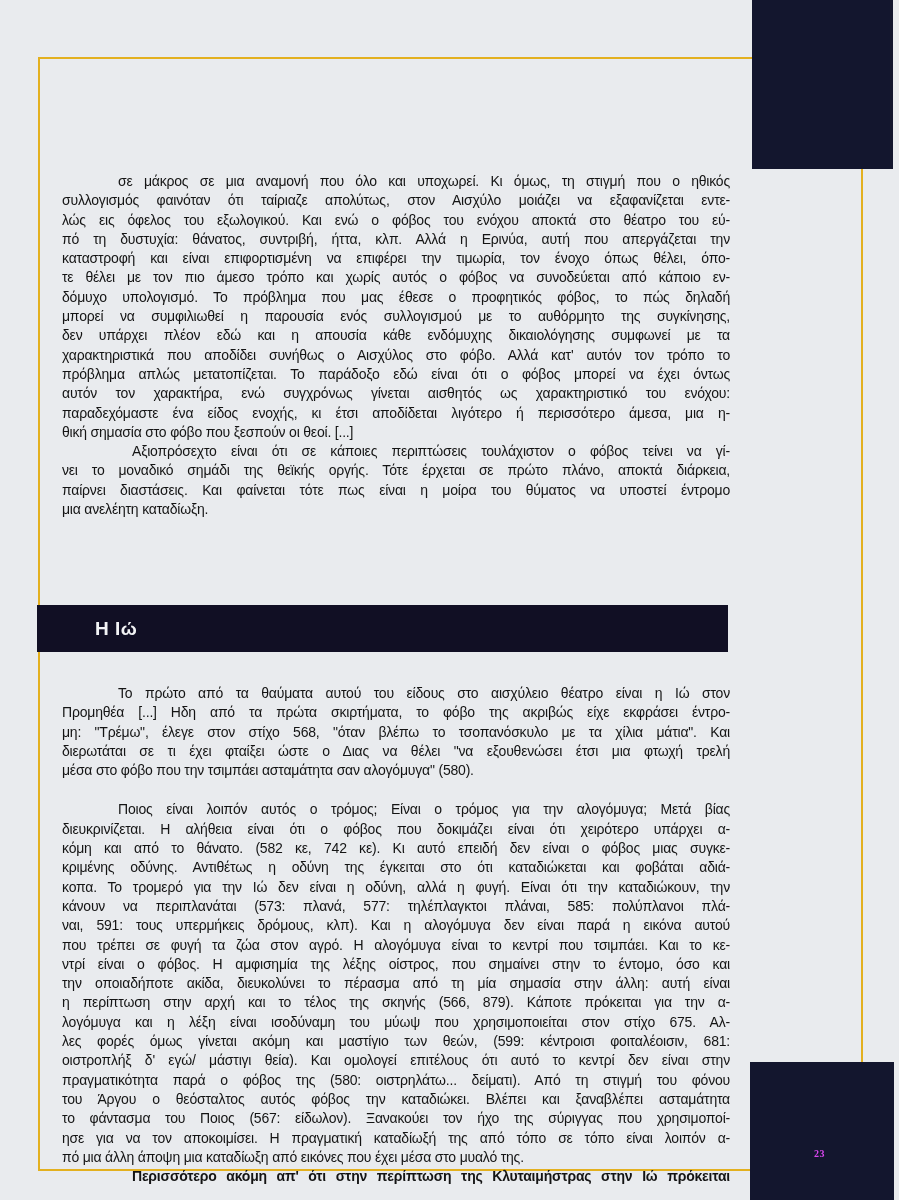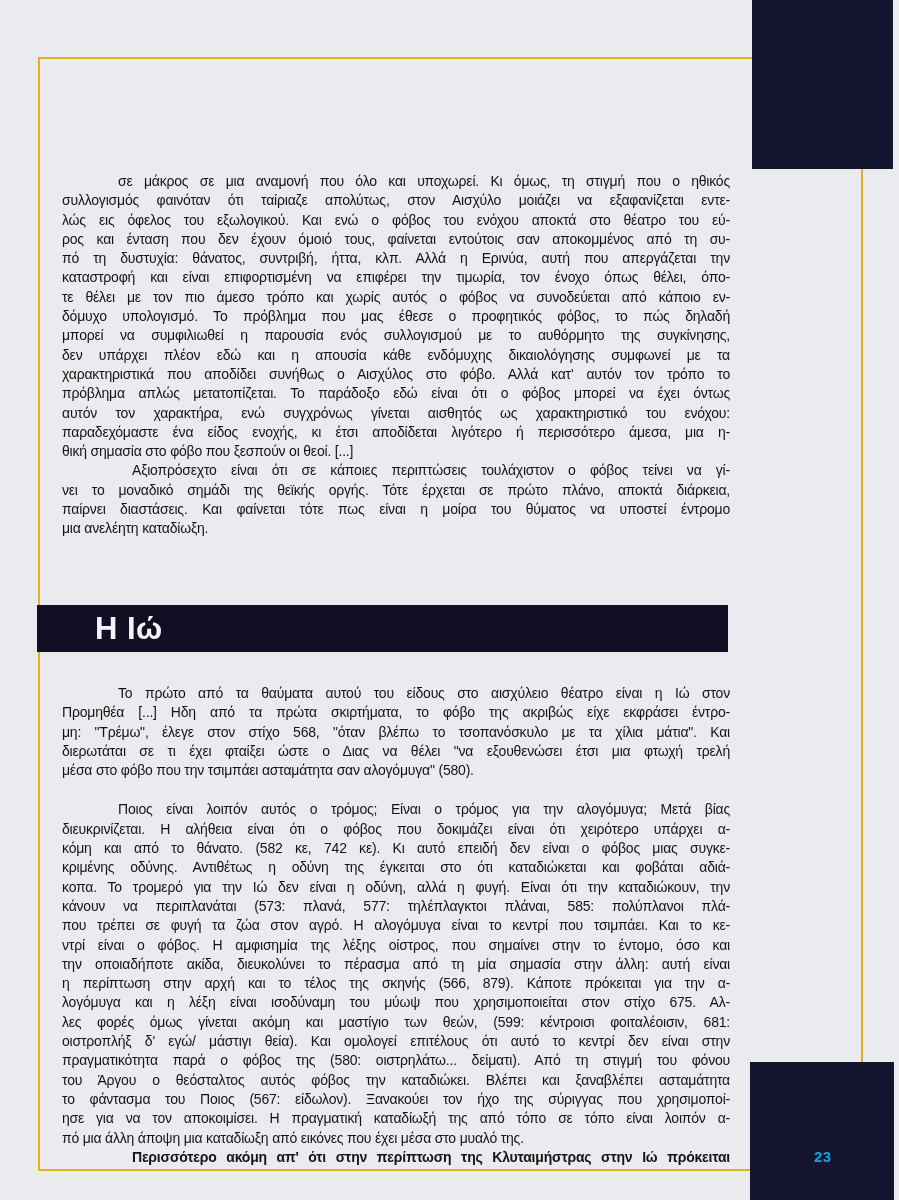--- a/index.html
+++ b/index.html
@@ -23,37 +23,38 @@
   }
   .block {
     position: absolute;
     background: #13162e;
   }
   .block-tr { left: 752px; top: 0; width: 141px; height: 169px; }
   .block-br { left: 750px; top: 1062px; width: 144px; height: 138px; }
   .pageno {
     position: absolute;
     left: 64px; top: 86px;
-    font-size: 15px; font-weight: bold;
-    color: #0ea5e9;
+    font-size: 10px; font-weight: bold;
+    color: #d946ef;
     letter-spacing: 0.5px;
+    font-family: Liberation Serif, serif;
   }
   .heading-bar {
     position: absolute;
     left: 37px; top: 605px;
     width: 691px; height: 47px;
     background: #110f24;
     display: flex;
     align-items: center;
     box-sizing: border-box;
     padding-left: 58px;
   }
   .heading-bar .heading-text {
     color: #f2f3f5;
-    font-size: 31px;
+    font-size: 19px;
     font-weight: bold;
     letter-spacing: 0.5px;
     text-align: right;
   }
   .text-col {
     position: absolute;
     left: 62px;
     width: 668px;
     font-size: 14px;
     line-height: 19.3px;
@@ -75,21 +76,20 @@
 <div id="scan">
 
   <div class="frame"></div>
 
   <div class="block block-tr"></div>
 
   <div class="text-col text1">
       <div class="ln" style="text-indent: 56px;">σε μάκρος σε μια αναμονή που όλο και υποχωρεί. Κι όμως, τη στιγμή που ο ηθικός</div>
       <div class="ln">συλλογισμός φαινόταν ότι ταίριαζε απολύτως, στον Αισχύλο μοιάζει να εξαφανίζεται εντε-</div>
       <div class="ln">λώς εις όφελος του εξωλογικού. Και ενώ ο φόβος του ενόχου αποκτά στο θέατρο του εύ-</div>
-      <div class="ln">ρος και ένταση που δεν έχουν όμοιό τους, φαίνεται εντούτοις σαν αποκομμένος από τη συ-</div>
       <div class="ln">πό τη δυστυχία: θάνατος, συντριβή, ήττα, κλπ. Αλλά η Ερινύα, αυτή που απεργάζεται την</div>
       <div class="ln">καταστροφή και είναι επιφορτισμένη να επιφέρει την τιμωρία, τον ένοχο όπως θέλει, όπο-</div>
       <div class="ln">τε θέλει με τον πιο άμεσο τρόπο και χωρίς αυτός ο φόβος να συνοδεύεται από κάποιο εν-</div>
       <div class="ln">δόμυχο υπολογισμό. Το πρόβλημα που μας έθεσε ο προφητικός φόβος, το πώς δηλαδή</div>
       <div class="ln">μπορεί να συμφιλιωθεί η παρουσία ενός συλλογισμού με το αυθόρμητο της συγκίνησης,</div>
       <div class="ln">δεν υπάρχει πλέον εδώ και η απουσία κάθε ενδόμυχης δικαιολόγησης συμφωνεί με τα</div>
       <div class="ln">χαρακτηριστικά που αποδίδει συνήθως ο Αισχύλος στο φόβο. Αλλά κατ' αυτόν τον τρόπο το</div>
       <div class="ln">πρόβλημα απλώς μετατοπίζεται. Το παράδοξο εδώ είναι ότι ο φόβος μπορεί να έχει όντως</div>
       <div class="ln">αυτόν τον χαρακτήρα, ενώ συγχρόνως γίνεται αισθητός ως χαρακτηριστικό του ενόχου:</div>
       <div class="ln">παραδεχόμαστε ένα είδος ενοχής, κι έτσι αποδίδεται λιγότερο ή περισσότερο άμεσα, μια η-</div>
@@ -109,20 +109,21 @@
       <div class="ln">Προμηθέα [...] Ηδη από τα πρώτα σκιρτήματα, το φόβο της ακριβώς είχε εκφράσει έντρο-</div>
       <div class="ln">μη: "Τρέμω", έλεγε στον στίχο 568, "όταν βλέπω το τσοπανόσκυλο με τα χίλια μάτια". Και</div>
       <div class="ln">διερωτάται σε τι έχει φταίξει ώστε ο Διας να θέλει "να εξουθενώσει έτσι μια φτωχή τρελή</div>
       <div class="ln last">μέσα στο φόβο που την τσιμπάει ασταμάτητα σαν αλογόμυγα" (580).</div>
       <div class="ln" style="text-indent: 56px; margin-top: 20px;">Ποιος είναι λοιπόν αυτός ο τρόμος; Είναι ο τρόμος για την αλογόμυγα; Μετά βίας</div>
       <div class="ln">διευκρινίζεται. Η αλήθεια είναι ότι ο φόβος που δοκιμάζει είναι ότι χειρότερο υπάρχει α-</div>
       <div class="ln">κόμη και από το θάνατο. (582 κε, 742 κε). Κι αυτό επειδή δεν είναι ο φόβος μιας συγκε-</div>
       <div class="ln">κριμένης οδύνης. Αντιθέτως η οδύνη της έγκειται στο ότι καταδιώκεται και φοβάται αδιά-</div>
       <div class="ln">κοπα. Το τρομερό για την Ιώ δεν είναι η οδύνη, αλλά η φυγή. Είναι ότι την καταδιώκουν, την</div>
       <div class="ln">κάνουν να περιπλανάται (573: πλανά, 577: τηλέπλαγκτοι πλάναι, 585: πολύπλανοι πλά-</div>
+      <div class="ln">ναι, 591: τους υπερμήκεις δρόμους, κλπ). Και η αλογόμυγα δεν είναι παρά η εικόνα αυτού</div>
       <div class="ln">που τρέπει σε φυγή τα ζώα στον αγρό. Η αλογόμυγα είναι το κεντρί που τσιμπάει. Και το κε-</div>
       <div class="ln">ντρί είναι ο φόβος. Η αμφισημία της λέξης οίστρος, που σημαίνει στην το έντομο, όσο και</div>
       <div class="ln">την οποιαδήποτε ακίδα, διευκολύνει το πέρασμα από τη μία σημασία στην άλλη: αυτή είναι</div>
       <div class="ln">η περίπτωση στην αρχή και το τέλος της σκηνής (566, 879). Κάποτε πρόκειται για την α-</div>
       <div class="ln">λογόμυγα και η λέξη είναι ισοδύναμη του μύωψ που χρησιμοποιείται στον στίχο 675. Αλ-</div>
       <div class="ln">λες φορές όμως γίνεται ακόμη και μαστίγιο των θεών, (599: κέντροισι φοιταλέοισιν, 681:</div>
       <div class="ln">οιστροπλήξ δ' εγώ/ μάστιγι θεία). Και ομολογεί επιτέλους ότι αυτό το κεντρί δεν είναι στην</div>
       <div class="ln">πραγματικότητα παρά ο φόβος της (580: οιστρηλάτω... δείματι). Από τη στιγμή του φόνου</div>
       <div class="ln">του Άργου ο θεόσταλτος αυτός φόβος την καταδιώκει. Βλέπει και ξαναβλέπει ασταμάτητα</div>
       <div class="ln">το φάντασμα του Ποιος (567: είδωλον). Ξανακούει τον ήχο της σύριγγας που χρησιμοποί-</div>

